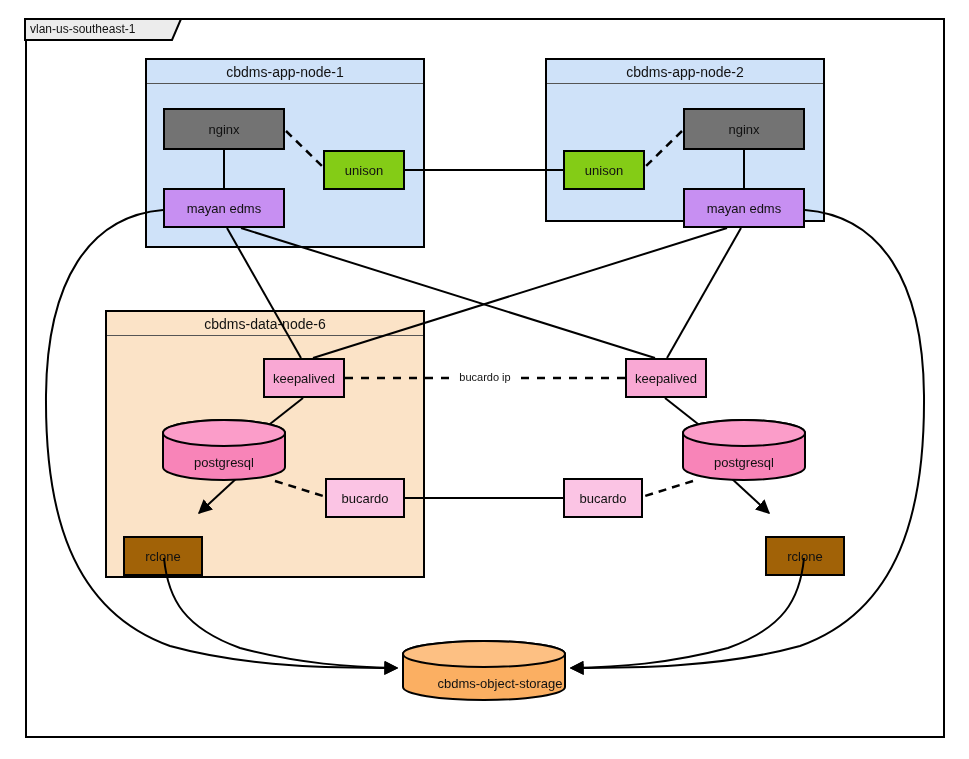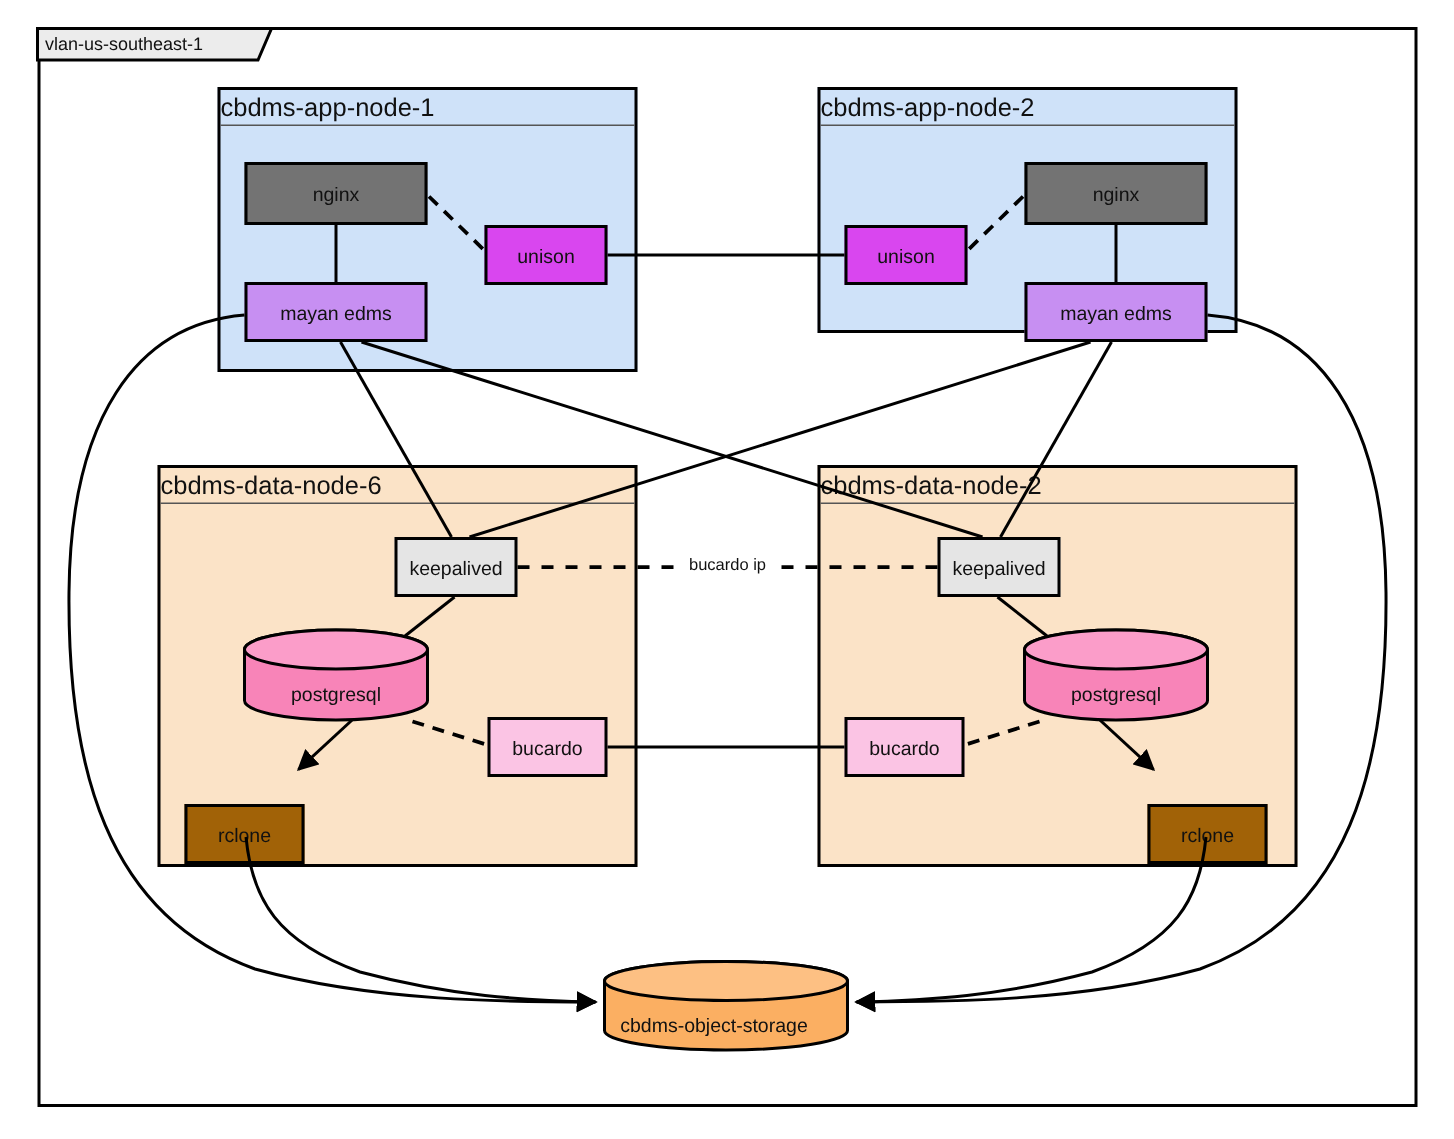--- a/index.html
+++ b/index.html
@@ -3,33 +3,33 @@
 <meta charset="utf-8">
 <style>
   html,body{margin:0;padding:0;background:#ffffff;}
   .canvas{
     position:relative;width:969px;height:759px;background:#ffffff;overflow:hidden;
     font-family:"Liberation Sans","DejaVu Sans",sans-serif;color:#111;
   }
   .container{position:absolute;border:2px solid #000;box-sizing:border-box;z-index:1;}
   .outer{left:25px;top:18px;width:920px;height:720px;background:#ffffff;}
   .ctitle{position:absolute;left:0;right:0;top:0;height:24px;line-height:24px;
-    font-size:17px;border-bottom:1px solid #555;box-sizing:border-box;z-index:1;}
+    text-align:center;font-size:14px;border-bottom:1px solid #555;box-sizing:border-box;z-index:1;}
   .appnode{background:#cfe2f9;}
   .datanode{background:#fbe3c7;}
   .app1{left:145px;top:58px;width:280px;height:190px;}
   .app2{left:545px;top:58px;width:280px;height:164px;}
   .data1{left:105px;top:310px;width:320px;height:268px;}
   .data2{left:545px;top:310px;width:320px;height:268px;}
   .leaf{position:absolute;border:2px solid #000;box-sizing:border-box;z-index:2;
     display:flex;align-items:center;justify-content:center;font-size:13px;}
   .nginx{background:#737373;}
-  .unison{background:#d946ef;}
+  .unison{background:#84cc16;}
   .mayan{background:#c78ff2;}
-  .keepalived{background:#e5e5e5;}
+  .keepalived{background:#f9a8d4;}
   .bucardo{background:#fbc4e4;}
   .rclone{background:#a16207;margin-top:18px;}
   .nginx1{left:163px;top:108px;width:122px;height:42px;}
   .unison1{left:323px;top:150px;width:82px;height:40px;}
   .mayan1{left:163px;top:188px;width:122px;height:40px;}
   .nginx2{left:683px;top:108px;width:122px;height:42px;}
   .unison2{left:563px;top:150px;width:82px;height:40px;}
   .mayan2{left:683px;top:188px;width:122px;height:40px;}
   .keep1{left:263px;top:358px;width:82px;height:40px;}
   .keep2{left:625px;top:358px;width:82px;height:40px;}
@@ -39,44 +39,41 @@
   .rclone2{left:765px;top:518px;width:80px;height:40px;}
   .edges{position:absolute;left:0;top:0;z-index:3;pointer-events:none;}
   .overlabel{position:absolute;z-index:4;}
   .tab-label{left:30px;top:20px;width:142px;height:19px;line-height:19px;
     text-align:left;font-size:12px;}
   .floating-ip{left:485px;top:370px;transform:translateX(-50%);
     background:#ffffff;padding:0 4px;font-size:11px;line-height:15px;}
   .cyl-label{text-align:center;font-size:13px;transform:translateX(-50%);}
   .pg1-label{left:224px;top:455px;}
   .pg2-label{left:744px;top:455px;}
-  .storage-label{left:476px;top:676px;}
+  .storage-label{left:500px;top:676px;}
 </style>
 </head>
 <body>
 
 <div class="canvas">
 
   <div class="container outer"></div>
 
   <div class="container appnode app1">
     <div class="ctitle">cbdms-app-node-1</div>
   </div>
 
   <div class="container appnode app2">
     <div class="ctitle">cbdms-app-node-2</div>
   </div>
 
   <div class="container datanode data1">
     <div class="ctitle">cbdms-data-node-6</div>
   </div>
 
-  <div class="container datanode data2">
-    <div class="ctitle">cbdms-data-node-2</div>
-  </div>
 
   <div class="leaf nginx nginx1">nginx</div>
   <div class="leaf unison unison1">unison</div>
   <div class="leaf mayan mayan1">mayan edms</div>
 
   <div class="leaf nginx nginx2">nginx</div>
   <div class="leaf unison unison2">unison</div>
   <div class="leaf mayan mayan2">mayan edms</div>
 
   <div class="leaf keepalived keep1">keepalived</div>

